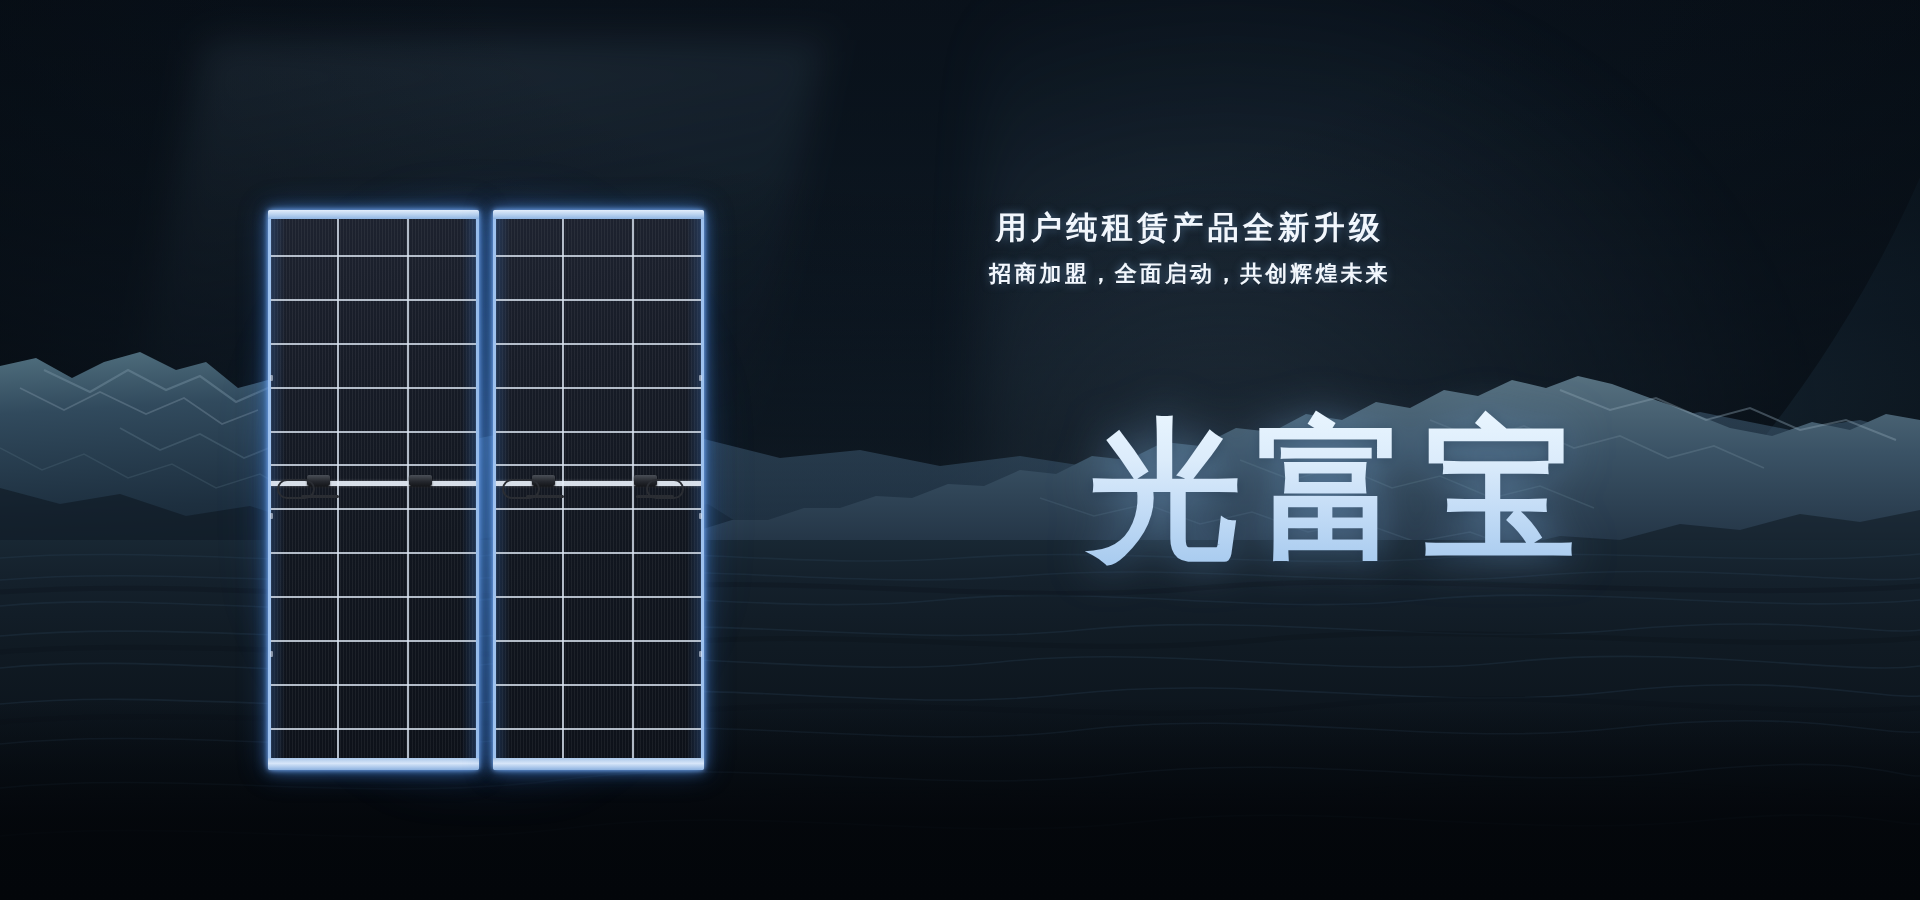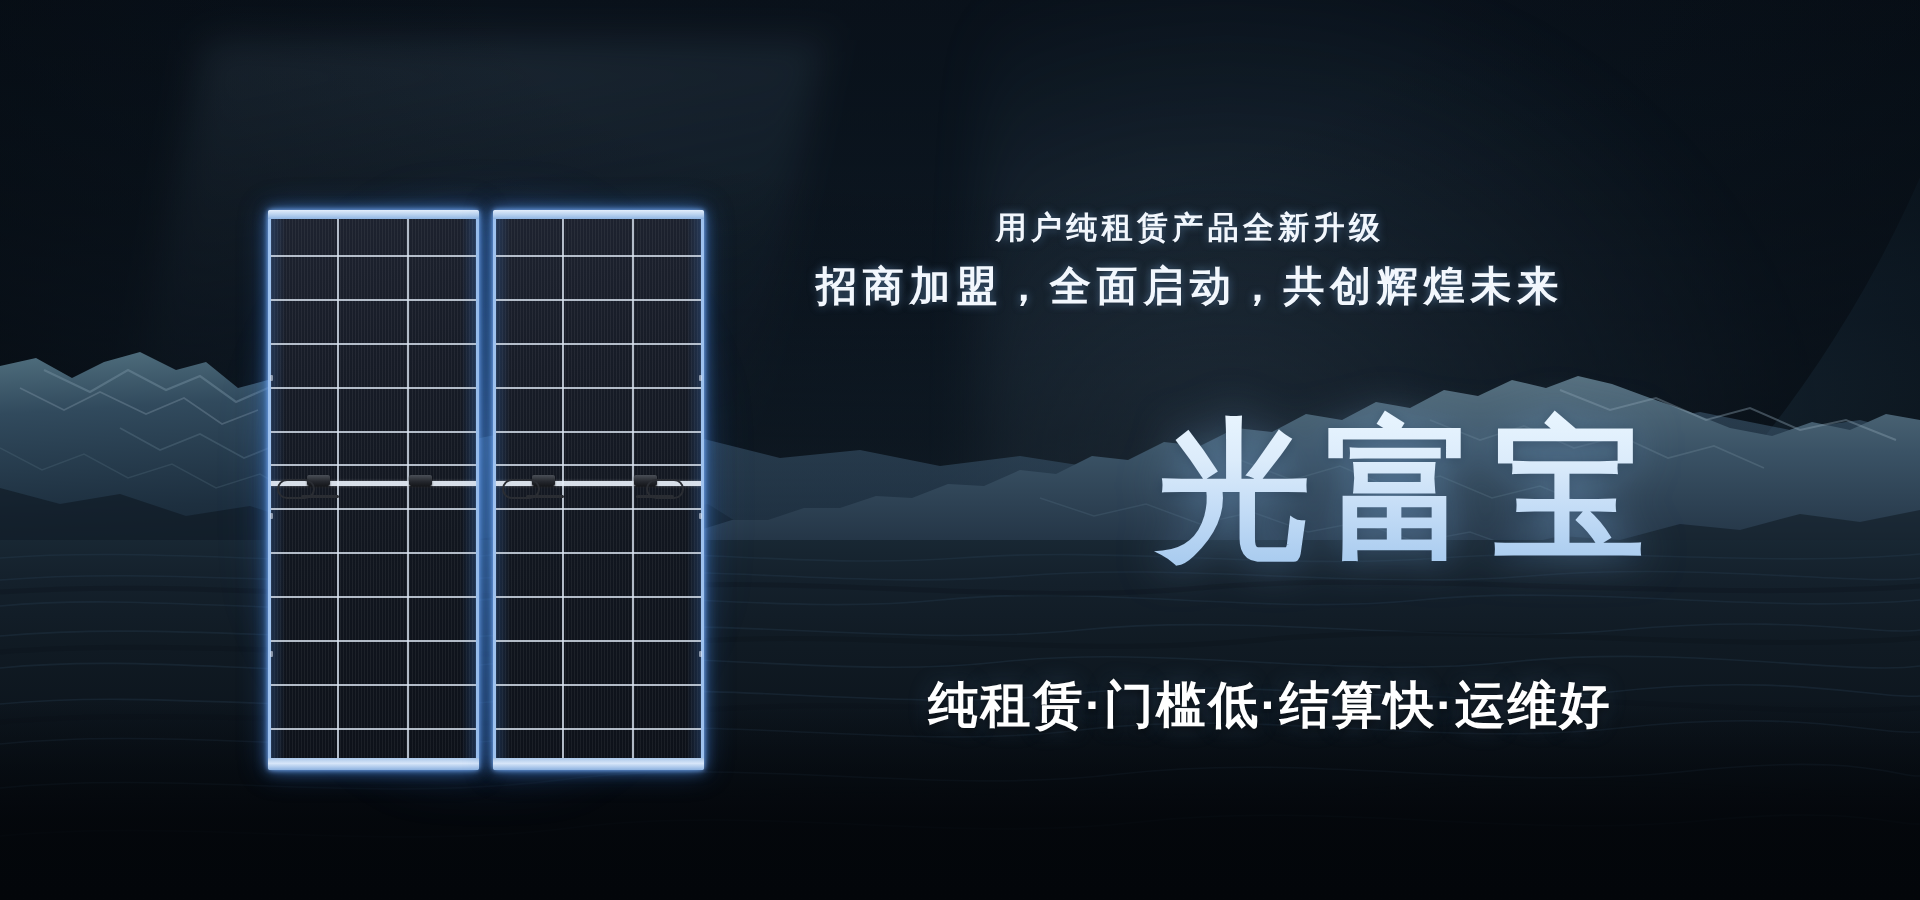--- a/index.html
+++ b/index.html
@@ -172,26 +172,26 @@
   }
 
   
   .headline{
     position:absolute;text-align:center;color:#f2f7fd;
     font-weight:700;letter-spacing:.14em;
     text-shadow:0 0 9px rgba(120,170,220,.55), 0 1px 3px rgba(0,0,0,.6);
     white-space:nowrap;
   }
   #headline1{left:760px;top:207px;width:860px;font-size:31px;}
-  #headline2{left:760px;top:259px;width:860px;font-size:41px;}
+  #headline2{left:760px;top:259px;width:860px;font-size:22px;}
 
   #logo{
     position:absolute;left:1020px;top:405px;width:640px;
     font-size:152px;font-weight:700;letter-spacing:.10em;
-    text-align:right;line-height:1.12;
+    text-align:center;line-height:1.12;
     background:linear-gradient(to bottom,#eaf6ff 0%,#dcecfb 32%,#c3dcf6 62%,#adcef0 88%,#a4c8ee 100%);
     -webkit-background-clip:text;background-clip:text;
     color:transparent;-webkit-text-fill-color:transparent;
     filter:drop-shadow(0 0 22px rgba(140,190,235,.55)) drop-shadow(0 2px 6px rgba(10,25,45,.45));
     white-space:nowrap;
   }
 
   #tagline{
     position:absolute;left:830px;top:672px;width:880px;
     text-align:center;color:#ffffff;
@@ -386,16 +386,15 @@
       <div class="cable-s" style="left:140px;top:282px;width:38px"></div>
     </div>
   </div>
 
   <div class="headline" id="headline1">用户纯租赁产品全新升级</div>
 
   <div class="headline" id="headline2">招商加盟，全面启动，共创辉煌未来</div>
 
   <div id="logo">光富宝</div>
 
-  <div id="tagline">纯租赁·门槛低·结算快·运维好</div>
 
 
 </div>
 
 </body></html>

